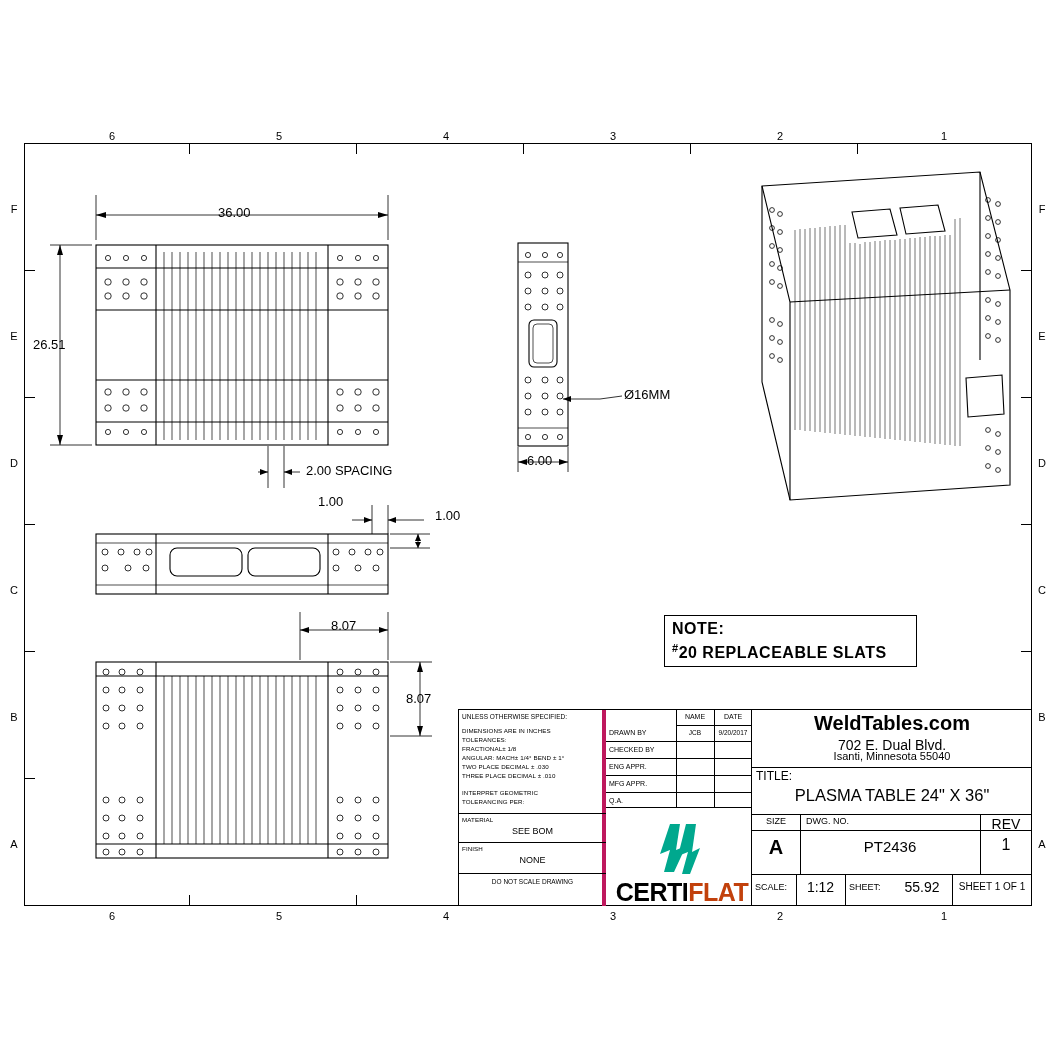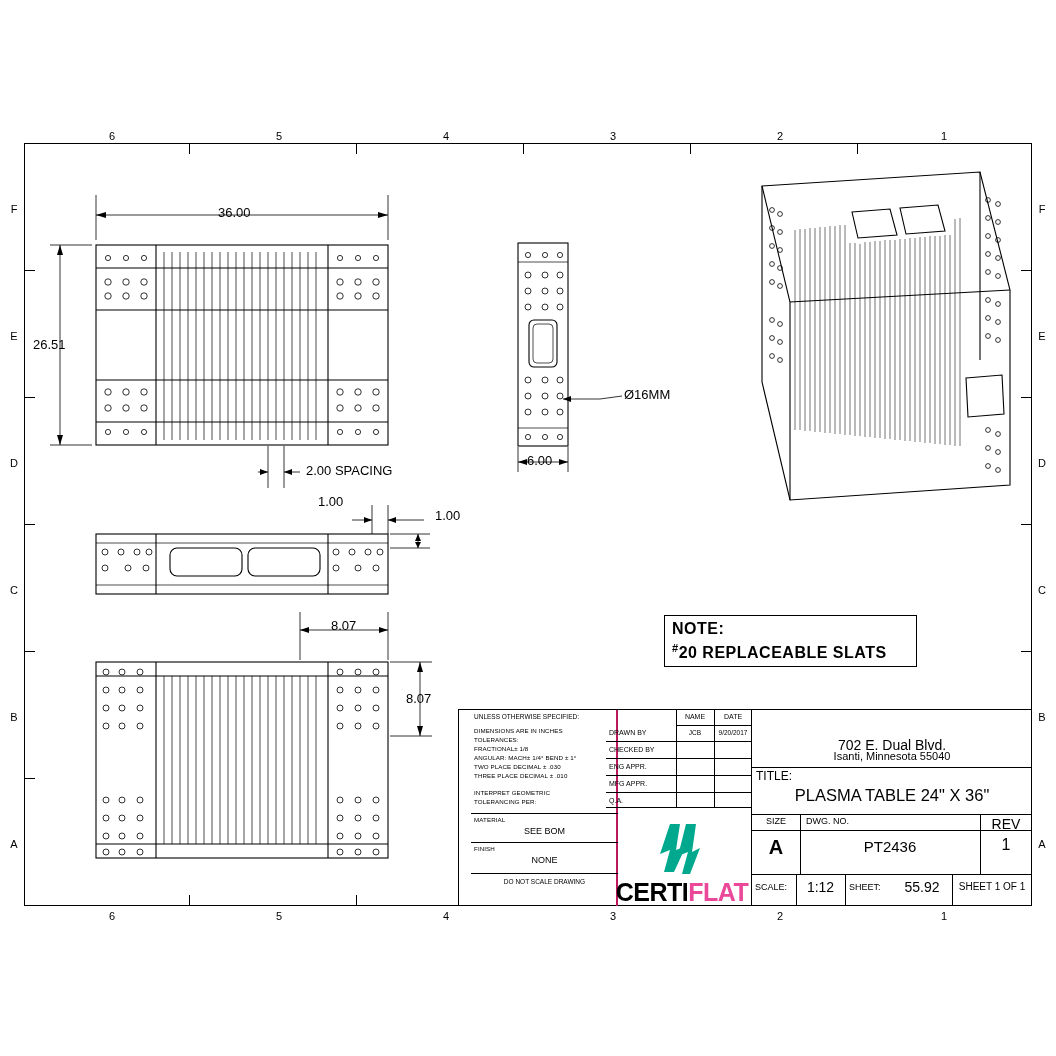--- a/index.html
+++ b/index.html
@@ -434,21 +434,21 @@
   <div class="dim" style="left:406px;top:691px;">8.07</div>
 
   <div class="note-box"></div>
   <div class="note-t1">NOTE:</div>
   <div class="note-t2">
     <sup>#</sup><span>20 REPLACEABLE SLATS</span>
   </div>
 
   <div class="tb">
 
-    <div style="position:absolute;left:12px;top:0;width:147px;height:196px;border-right:2px solid #be185d;">
+    <div style="position:absolute;left:0;top:0;width:147px;height:196px;border-right:4px solid #be185d;">
       <div style="position:absolute;left:3px;top:3px;font-size:6.5px;">UNLESS OTHERWISE SPECIFIED:</div>
       <div class="tiny" style="position:absolute;left:3px;top:16px;">DIMENSIONS ARE IN INCHES</div>
       <div class="tiny" style="position:absolute;left:3px;top:25px;">TOLERANCES:</div>
       <div class="tiny" style="position:absolute;left:3px;top:34px;">FRACTIONAL± 1/8</div>
       <div class="tiny" style="position:absolute;left:3px;top:43px;">ANGULAR: MACH± 1/4° BEND ± 1°</div>
       <div class="tiny" style="position:absolute;left:3px;top:52px;">TWO PLACE DECIMAL    ± .030</div>
       <div class="tiny" style="position:absolute;left:3px;top:61px;">THREE PLACE DECIMAL  ± .010</div>
       <div class="tiny" style="position:absolute;left:3px;top:78px;">INTERPRET GEOMETRIC</div>
       <div class="tiny" style="position:absolute;left:3px;top:87px;">TOLERANCING PER:</div>
 
@@ -484,25 +484,26 @@
       <div style="position:absolute;left:3px;top:53px;font-size:7px;">ENG APPR.</div>
       <div style="position:absolute;left:3px;top:70px;font-size:7px;">MFG APPR.</div>
       <div style="position:absolute;left:3px;top:87px;font-size:7px;">Q.A.</div>
     </div>
 
     <div style="position:absolute;left:147px;top:98px;width:146px;height:98px;border-right:1px solid #000;">
       <svg width="146" height="98">
         <path d="M64 16 L74 16 L70 42 L80 38 L68 64 L58 64 L64 42 L54 46 Z" fill="#00a88e"></path>
         <path d="M80 16 L90 16 L86 44 L94 40 L84 66 L76 66 L82 44 L72 48 Z" fill="#00a88e"></path>
       </svg>
-      <div style="position:absolute;left:-4px;top:70px;width:160px;text-align:center;font-size:25px;font-weight:bold;letter-spacing:-0.5px;"><span>CERTI</span><span style="color:#ec4899;">FLAT</span></div>
+      <div style="position:absolute;left:-4px;top:70px;width:160px;text-align:center;font-size:25px;font-weight:bold;letter-spacing:-0.5px;"><span>CERTI</span><span style="color:#c2410c;">FLAT</span></div>
     </div>
 
     <div style="position:absolute;left:293px;top:0;width:280px;height:196px;">
 
+      <div style="position:absolute;left:0;top:2px;width:280px;text-align:center;font-size:20px;font-weight:bold;">WeldTables.com</div>
       <div style="position:absolute;left:0;top:27px;width:280px;text-align:center;font-size:14px;">702 E. Dual Blvd.</div>
       <div style="position:absolute;left:0;top:40px;width:280px;text-align:center;font-size:11px;">Isanti, Minnesota 55040</div>
       <div style="position:absolute;left:0;top:57px;width:280px;border-top:1px solid #000;height:0;"></div>
 
       <div style="position:absolute;left:4px;top:59px;font-size:12px;">TITLE:</div>
       <div style="position:absolute;left:0;top:76px;width:280px;text-align:center;font-size:16.5px;">PLASMA TABLE 24" X 36"</div>
       <div style="position:absolute;left:0;top:104px;width:280px;border-top:1px solid #000;height:0;"></div>
 
       <div style="position:absolute;left:0;top:104px;width:280px;height:60px;">
         <div style="position:absolute;left:48px;top:0;height:60px;border-left:1px solid #000;"></div>

